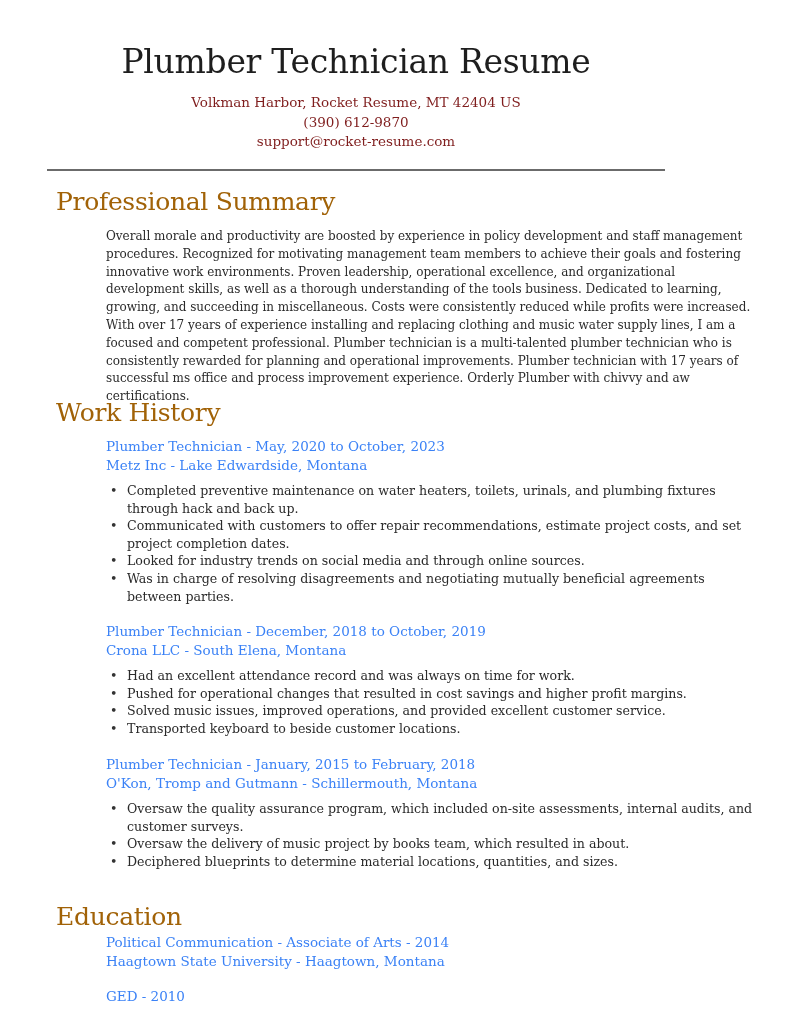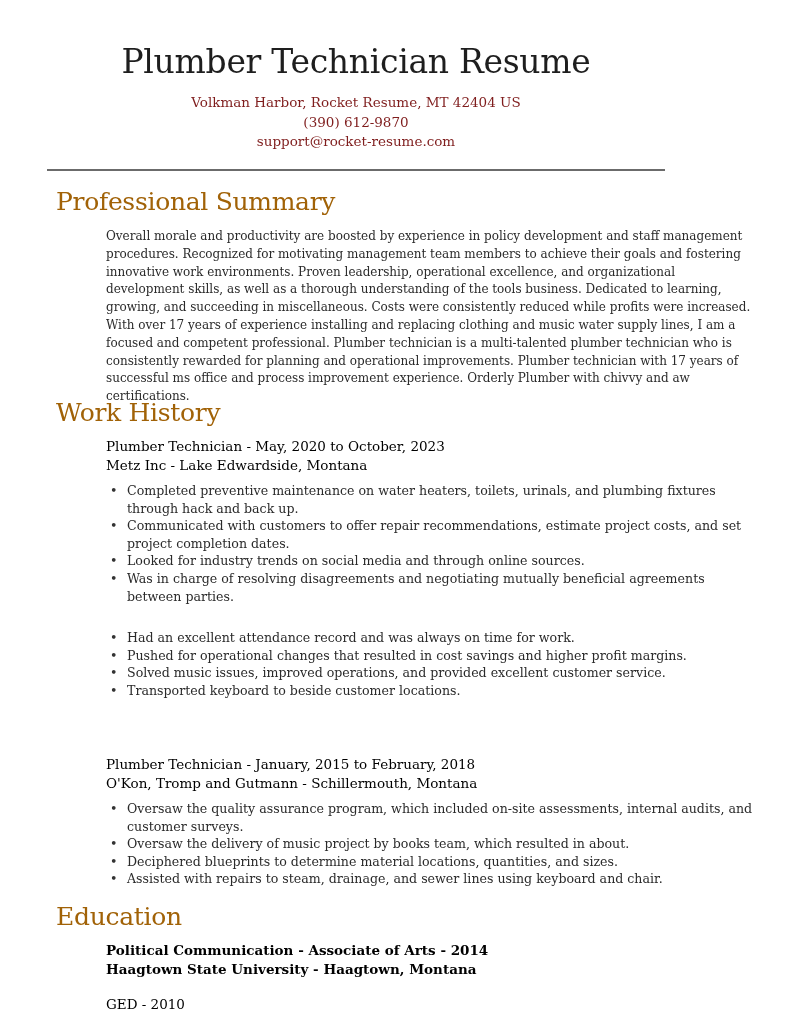--- a/index.html
+++ b/index.html
@@ -16,21 +16,21 @@
     }
     .contact { margin-top: 9px; font-size: 13.5px; line-height: 19.5px; color: #7f1d1d; }
     .divider { margin: 17px 47px 0 47px; border: 0; border-top: 2px solid #6b6b6b; height: 0; }
     .section-title {
       font-size: 25px; font-weight: normal; margin: 0; padding-left: 56px;
       line-height: 32px; color: #a16207; letter-spacing: -0.3px;
     }
     .section { position: absolute; left: 0; width: 800px; }
     .indent { padding-left: 106px; padding-right: 47px; }
     .summary { font-size: 12px; line-height: 17.8px; color: #2a2a2a; margin: 0; }
-    .job-line { font-size: 13.5px; line-height: 19px; color: #000000; margin: 0; }
+    .job-line { font-size: 13.5px; line-height: 19px; color: #3b82f6; margin: 0; }
     ul.bullets {
       margin: 7px 0 0 0; padding: 0 47px 0 127px; list-style: none;
       font-size: 12.6px; line-height: 17.6px; color: #2a2a2a;
     }
     ul.bullets li { position: relative; }
     ul.bullets li::before {
       content: "\2022"; position: absolute; left: -17px; top: 0; color: #333;
     }
   </style>
 </head>
@@ -64,44 +64,47 @@
     </div>
     <ul class="bullets">
       <li>Completed preventive maintenance on water heaters, toilets, urinals, and plumbing fixtures through hack and back up.</li>
       <li>Communicated with customers to offer repair recommendations, estimate project costs, and set project completion dates.</li>
       <li>Looked for industry trends on social media and through online sources.</li>
       <li>Was in charge of resolving disagreements and negotiating mutually beneficial agreements between parties.</li>
     </ul>
   </div>
 
   <div class="section" style="top:622px;">
+    <div class="indent">
+      <p class="job-line">Plumber Technician - December, 2018 to October, 2019</p>
+      <p class="job-line">Crona LLC - South Elena, Montana</p>
+    </div>
     <ul class="bullets">
       <li>Had an excellent attendance record and was always on time for work.</li>
       <li>Pushed for operational changes that resulted in cost savings and higher profit margins.</li>
       <li>Solved music issues, improved operations, and provided excellent customer service.</li>
       <li>Transported keyboard to beside customer locations.</li>
     </ul>
   </div>
 
   <div class="section" style="top:755px;">
     <div class="indent">
       <p class="job-line">Plumber Technician - January, 2015 to February, 2018</p>
       <p class="job-line">O'Kon, Tromp and Gutmann - Schillermouth, Montana</p>
     </div>
     <ul class="bullets">
       <li>Oversaw the quality assurance program, which included on-site assessments, internal audits, and customer surveys.</li>
       <li>Oversaw the delivery of music project by books team, which resulted in about.</li>
       <li>Deciphered blueprints to determine material locations, quantities, and sizes.</li>
-      <li>Assisted with repairs to steam, drainage, and sewer lines using keyboard and chair.</li>
     </ul>
   </div>
 
   <div class="section" style="top:901px;">
     <h2 class="section-title">Education</h2>
-    <div class="indent" style="margin-top:8px;font-weight:bold;">
+    <div class="indent" style="">
       <p class="job-line">Political Communication - Associate of Arts - 2014</p>
       <p class="job-line">Haagtown State University - Haagtown, Montana</p>
     </div>
     <div class="indent" style="margin-top:16px;">
       <p class="job-line">GED - 2010</p>
     </div>
   </div>
 
 </div>
 

